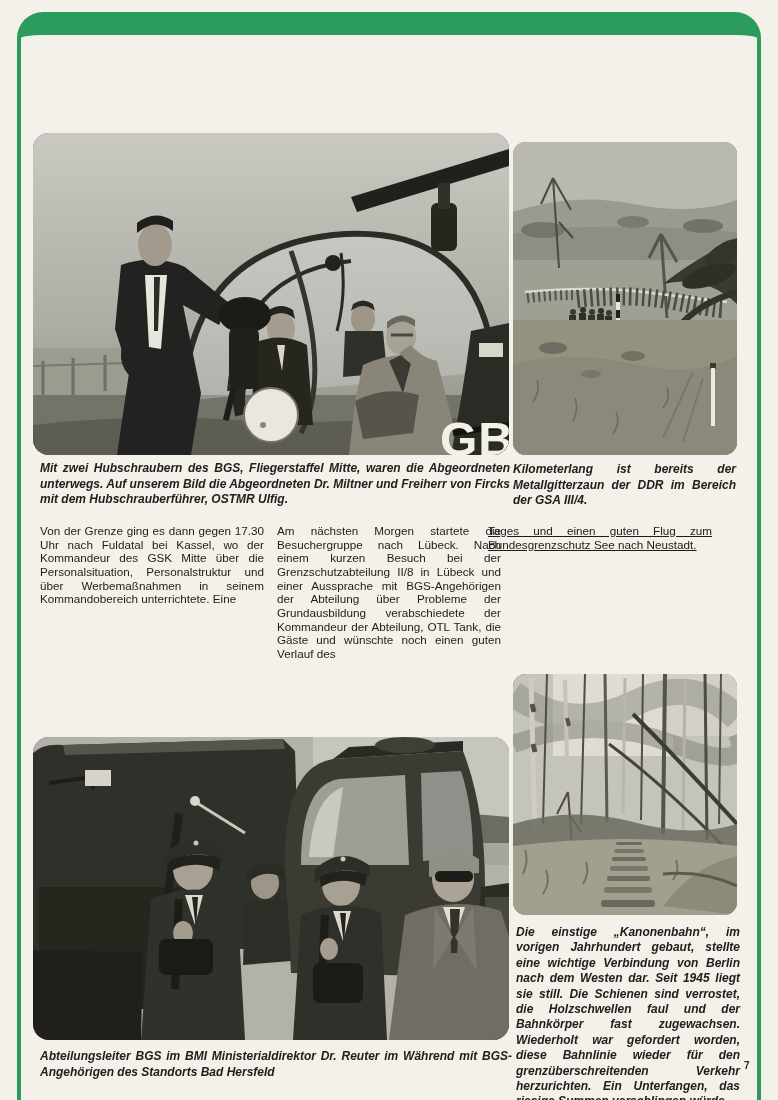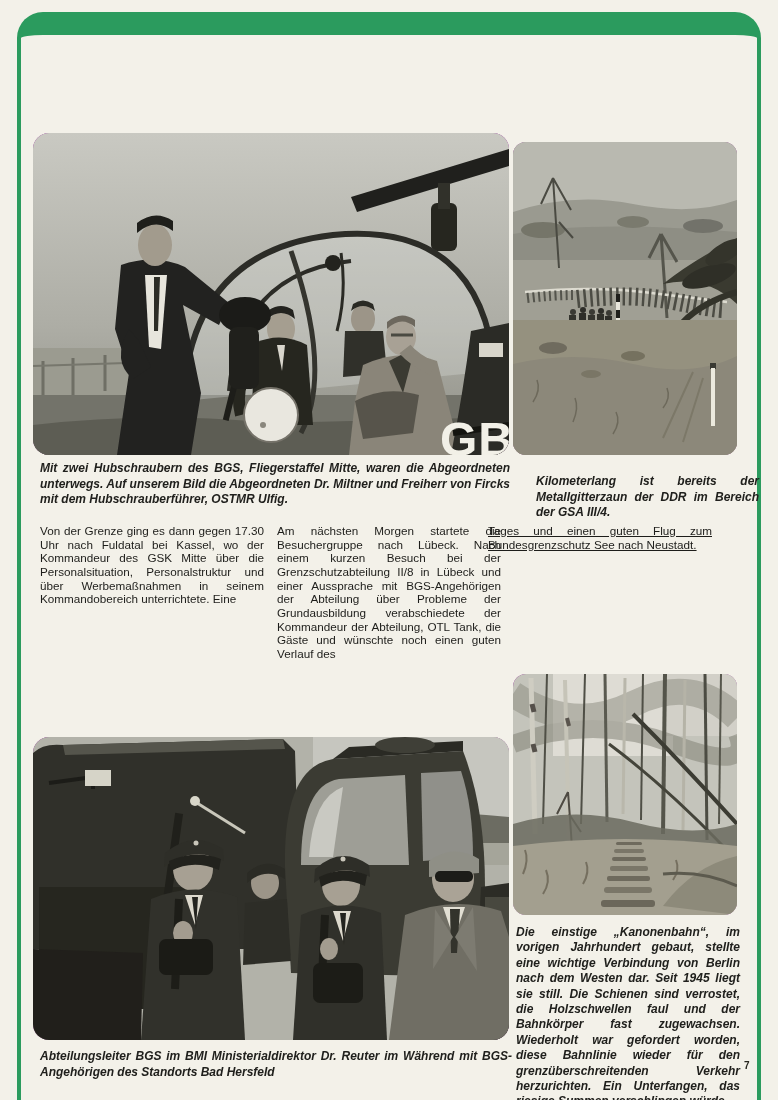--- a/index.html
+++ b/index.html
@@ -31,21 +31,21 @@
   .gb-mark {
     position:absolute; right:-5px; bottom:-9px;
     font-weight:bold; font-size:48px; letter-spacing:1px;
     color:#f2f0e7; line-height:1;
   }
   .caption {
     position:absolute; font-style:italic; font-weight:bold;
     font-size:12px; line-height:15.6px; text-align:justify; color:#20201d;
   }
   .cap1 { left:40px;  top:461px; width:470px; }
-  .cap2 { left:536px; top:462px; width:223px;margin-top:12px; }
+  .cap2 { left:513px; top:462px; width:223px; }
   .cap3 { left:40px;  top:1049px; width:472px; }
   .cap4 { left:516px; top:925px; width:224px; line-height:15.4px; }
   .col {
     position:absolute; top:524px; width:224px;
     font-size:11.7px; line-height:13.65px; text-align:justify; color:#1d1d1a;
   }
   .col1 { left:40px; }  .col2 { left:277px; } .col3 { left:488px;text-decoration:underline; }
   .col p { margin:0; }
   .pageno {
     position:absolute; left:744px; top:1060px;

